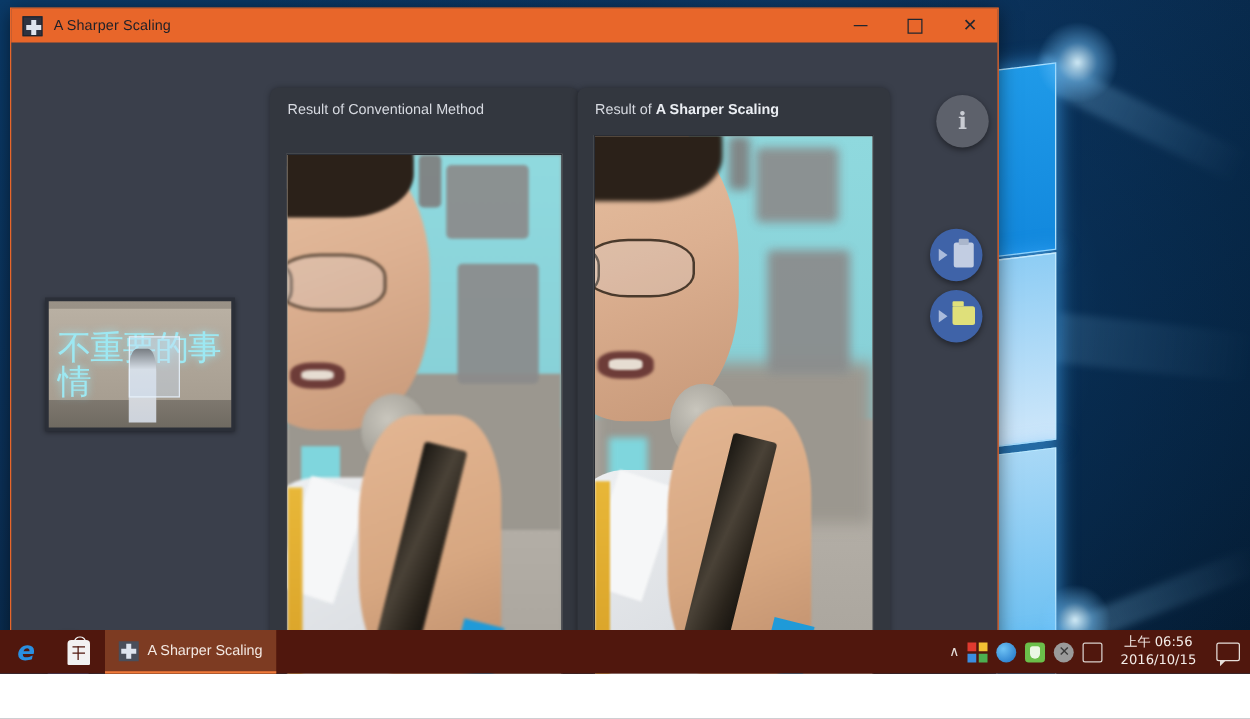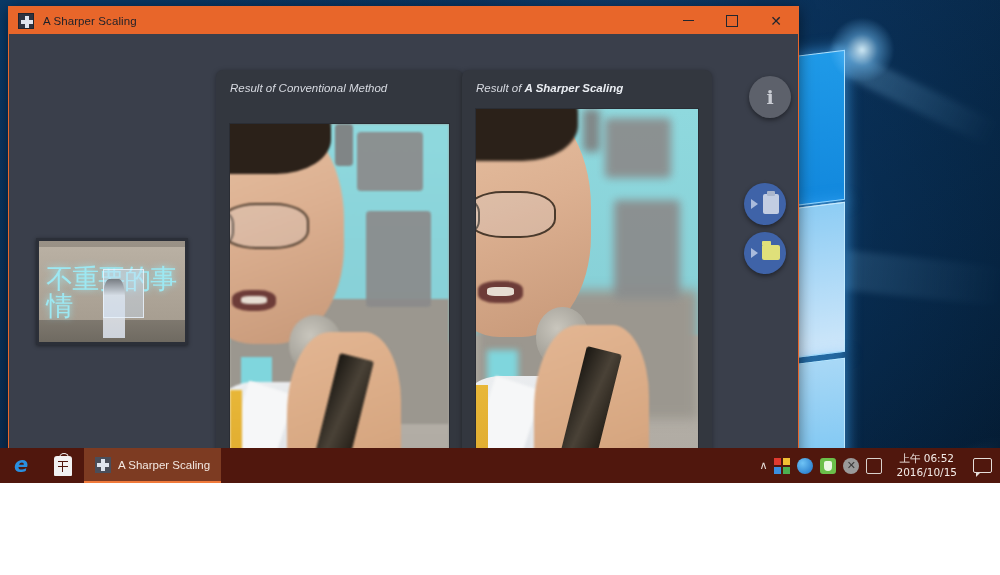--- a/index.html
+++ b/index.html
@@ -3,21 +3,21 @@
 <meta charset="utf-8">
 <style>
   * { box-sizing: border-box; margin: 0; padding: 0; }
   html, body {
     width: 1000px; height: 575px; overflow: hidden;
     font-family: "Liberation Sans", sans-serif;
   }
 
   
   #desktop {
-    position: relative; width: 1000px; height: 483px;
+    position: relative; width: 1000px; height: 539px;
     background: #062846;
     overflow: hidden;
   }
   .wall-base {
     position: absolute; inset: 0;
     background:
       radial-gradient(circle at 62% 45%, rgba(40,130,210,0.55) 0%, rgba(12,60,110,0.35) 38%, rgba(4,24,52,0) 70%),
       linear-gradient(150deg, #0a3a68 0%, #0b3057 35%, #062441 65%, #041a30 100%);
   }
   .wall-ray {
@@ -127,21 +127,20 @@
     border-top: 9px solid transparent;
     border-bottom: 9px solid transparent;
     border-right: 13px solid #b9cbe6;
   }
 
   
   .card {
     position: absolute; top: 36px;
     background: #33373f; border-radius: 7px;
     box-shadow: 0 1px 5px rgba(0,0,0,0.35);
-    font-style: italic;
   }
   #card-left  { left: 207px; width: 247px; height: 484px; }
   #card-right { left: 453px; width: 250px; height: 484px; }
   .card-label {
     position: absolute; left: 14px; top: 12px;
     font-size: 11.5px; color: #d7dae1;
   }
   .card-label b { font-weight: bold; color: #ebeef3; }
   #method-select {
     position: absolute; left: 13px; top: 63px;
@@ -512,19 +511,19 @@
     </div>
 
     <div id="tray">
       <span class="tray-chev">∧</span>
       <span class="tray-ico ti-colorwin"></span>
       <span class="tray-ico ti-globe"></span>
       <span class="tray-ico ti-shield"></span>
       <span class="tray-ico ti-x">✕</span>
       <span class="tray-ico ti-msg"></span>
       <div id="clock">
-        <span>上午 06:52</span>
+        <span>上午 06:56</span>
         <span>2016/10/15</span>
       </div>
       <span id="action-center"></span>
     </div>
   </div>
 </div>
 
 </body></html>

